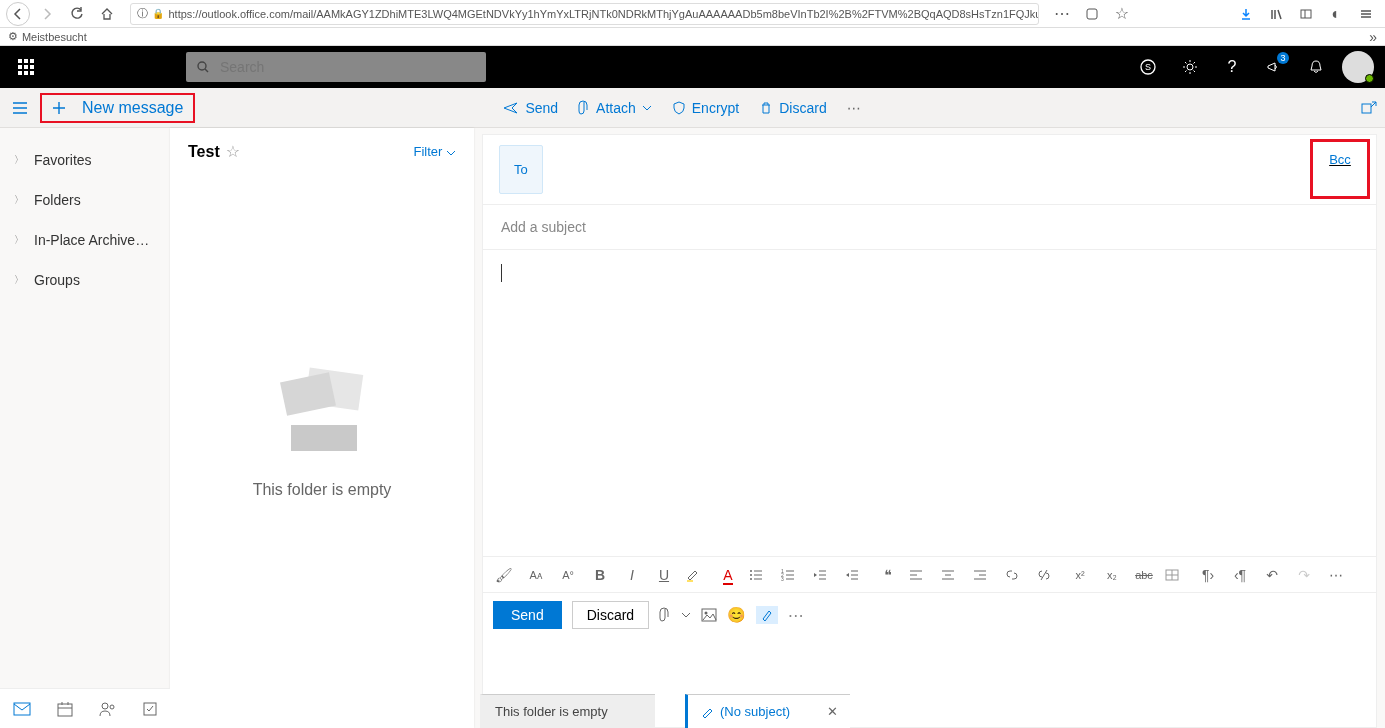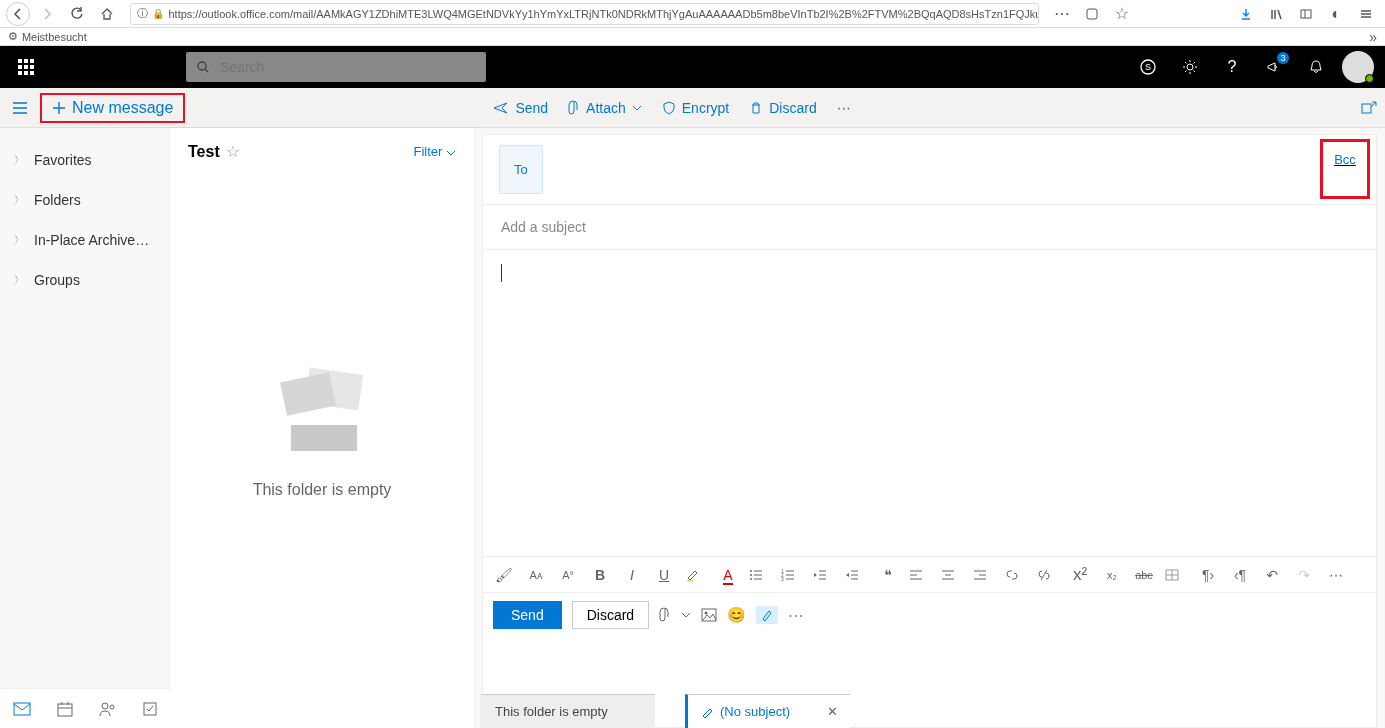--- a/index.html
+++ b/index.html
@@ -23,21 +23,21 @@
 .search-box .sicon{color:#444;}
 .header-right { margin-left:auto; display:flex; align-items:center; gap:0; color:#fff; }
 .hicon { width:42px; height:42px; display:flex; align-items:center; justify-content:center; color:#fff; position:relative; }
 .badge { position:absolute; top:6px; right:6px; background:#0078d4; color:#fff; font-size:9px; border-radius:50%; width:12px; height:12px; display:flex; align-items:center; justify-content:center; }
 .avatar { width:32px; height:32px; border-radius:50%; background:#ddd; position:relative; }
 .presence { position:absolute; bottom:0; right:0; width:9px; height:9px; background:#6bb700; border-radius:50%; border:1px solid #000; }
 
 
 .cmd-bar { height:40px; background:#f3f2f1; display:flex; align-items:center; border-bottom:1px solid #e1dfdd; }
 .ham { width:40px; display:flex; align-items:center; justify-content:center; color:#0078d4; }
-.new-msg { display:flex; align-items:center; gap:6px; height:30px; padding:0 10px; color:#0078d4; border:2px solid #e81123; margin-left:0px; }
+.new-msg { display:flex; align-items:center; gap:16px; height:30px; padding:0 10px; color:#0078d4; border:2px solid #e81123; margin-left:0px; }
 .cmd-right { display:flex; align-items:center; gap:16px; margin-left:auto; padding-right:8px; color:#0078d4; }
 .cmd-item { display:flex; align-items:center; gap:6px; color:#0078d4; font-size:14px; }
 .compose-cmds { margin-left:308px; display:flex; align-items:center; gap:20px; }
 
 
 .main { display:flex; height:calc(100% - 128px); background:#f9f8f7; }
 .sidebar { width:170px; padding:12px 0; }
 .nav-item { display:flex; align-items:center; gap:10px; padding:12px 14px; color:#333; font-size:14px; }
 .nav-item .chev{color:#666;font-size:10px;}
 
@@ -48,21 +48,21 @@
 .filter { margin-left:auto; color:#0078d4; font-size:13px; }
 .empty-state { flex:1; display:flex; flex-direction:column; align-items:center; justify-content:flex-start; padding-top:180px; color:#666; }
 .empty-img { width:90px; height:70px; position:relative; margin-bottom:40px; }
 .env1{position:absolute;width:50px;height:34px;background:#d6d6d6;transform:rotate(-12deg);left:6px;top:6px;}
 .env2{position:absolute;width:54px;height:36px;background:#e6e6e6;transform:rotate(8deg);left:30px;top:0;}
 .tray{position:absolute;bottom:-10px;left:14px;width:66px;height:26px;background:#c9c9c9;}
 
 .compose { flex:1; background:#fff; margin:6px 8px 0 8px; display:flex; flex-direction:column; border:1px solid #eee; position:relative; }
 .recip-row { display:flex; align-items:center; padding:10px 16px; border-bottom:1px solid #eee; position:relative; }
 .recip-btn { border:1px solid #d0e7f8; background:#eff6fc; color:#0078d4; padding:16px 14px; font-size:13px; border-radius:2px; }
-.bcc-box { position:absolute; right:6px; top:4px; width:50px; height:60px; border:3px solid #e81123; display:flex; align-items:flex-start; justify-content:center; padding-top:10px;text-decoration:underline; }
+.bcc-box { position:absolute; right:6px; top:4px; width:60px; height:60px; border:3px solid #e81123; display:flex; align-items:flex-start; justify-content:center; padding-top:10px;text-decoration:underline; }
 .bcc-btn{color:#0078d4;font-size:13px;}
 .subject-row { padding:14px 18px; color:#888; font-size:14px; border-bottom:1px solid #eee; }
 .body-area { flex:1; padding:14px 18px; }
 .cursor-line{border-left:1px solid #333;height:18px;width:1px;}
 
 .toolbar { border-top:1px solid #eee; padding:6px 10px; display:flex; gap:10px; align-items:center; color:#666; min-height:36px; flex-wrap:nowrap; }
 .toolbar .tb{width:22px;text-align:center;font-size:14px;}
 .action-row { padding:8px 10px; display:flex; align-items:center; gap:10px; border-top:1px solid #eee; margin-bottom:90px; }
 .send-btn{background:#0078d4;color:#fff;border:none;padding:6px 18px;font-size:14px;}
 .discard-btn{background:#fff;border:1px solid #ccc;padding:5px 14px;font-size:14px;}
@@ -383,21 +383,21 @@
       <span class="tb">
         <svg width="14" height="14">
             <path d="M5 9 Q2 9 2 6 Q2 3 5 3 H7 M9 5 Q12 5 12 8 Q12 11 9 11 H7" stroke="#666" fill="none"></path>
           </svg>
       </span>
       <span class="tb">
         <svg width="14" height="14">
             <path d="M5 9 Q2 9 2 6 Q2 3 5 3 M9 5 Q12 5 12 8 Q12 11 9 11 M4 12 L10 2" stroke="#666" fill="none"></path>
           </svg>
       </span>
-      <span class="tb" style="font-size:17px">x²</span>
+      <span class="tb" style="font-size:11px">x²</span>
       <span class="tb" style="font-size:11px">x₂</span>
       <span class="tb" style="font-size:11px"><s>abc</s></span>
       <span class="tb">
         <svg width="14" height="12">
             <rect x="1" y="1" width="12" height="10" stroke="#999" fill="none"></rect>
             <line x1="1" y1="6" x2="13" y2="6" stroke="#999"></line>
             <line x1="7" y1="1" x2="7" y2="11" stroke="#999"></line>
           </svg>
       </span>
       <span class="tb">¶›</span>

